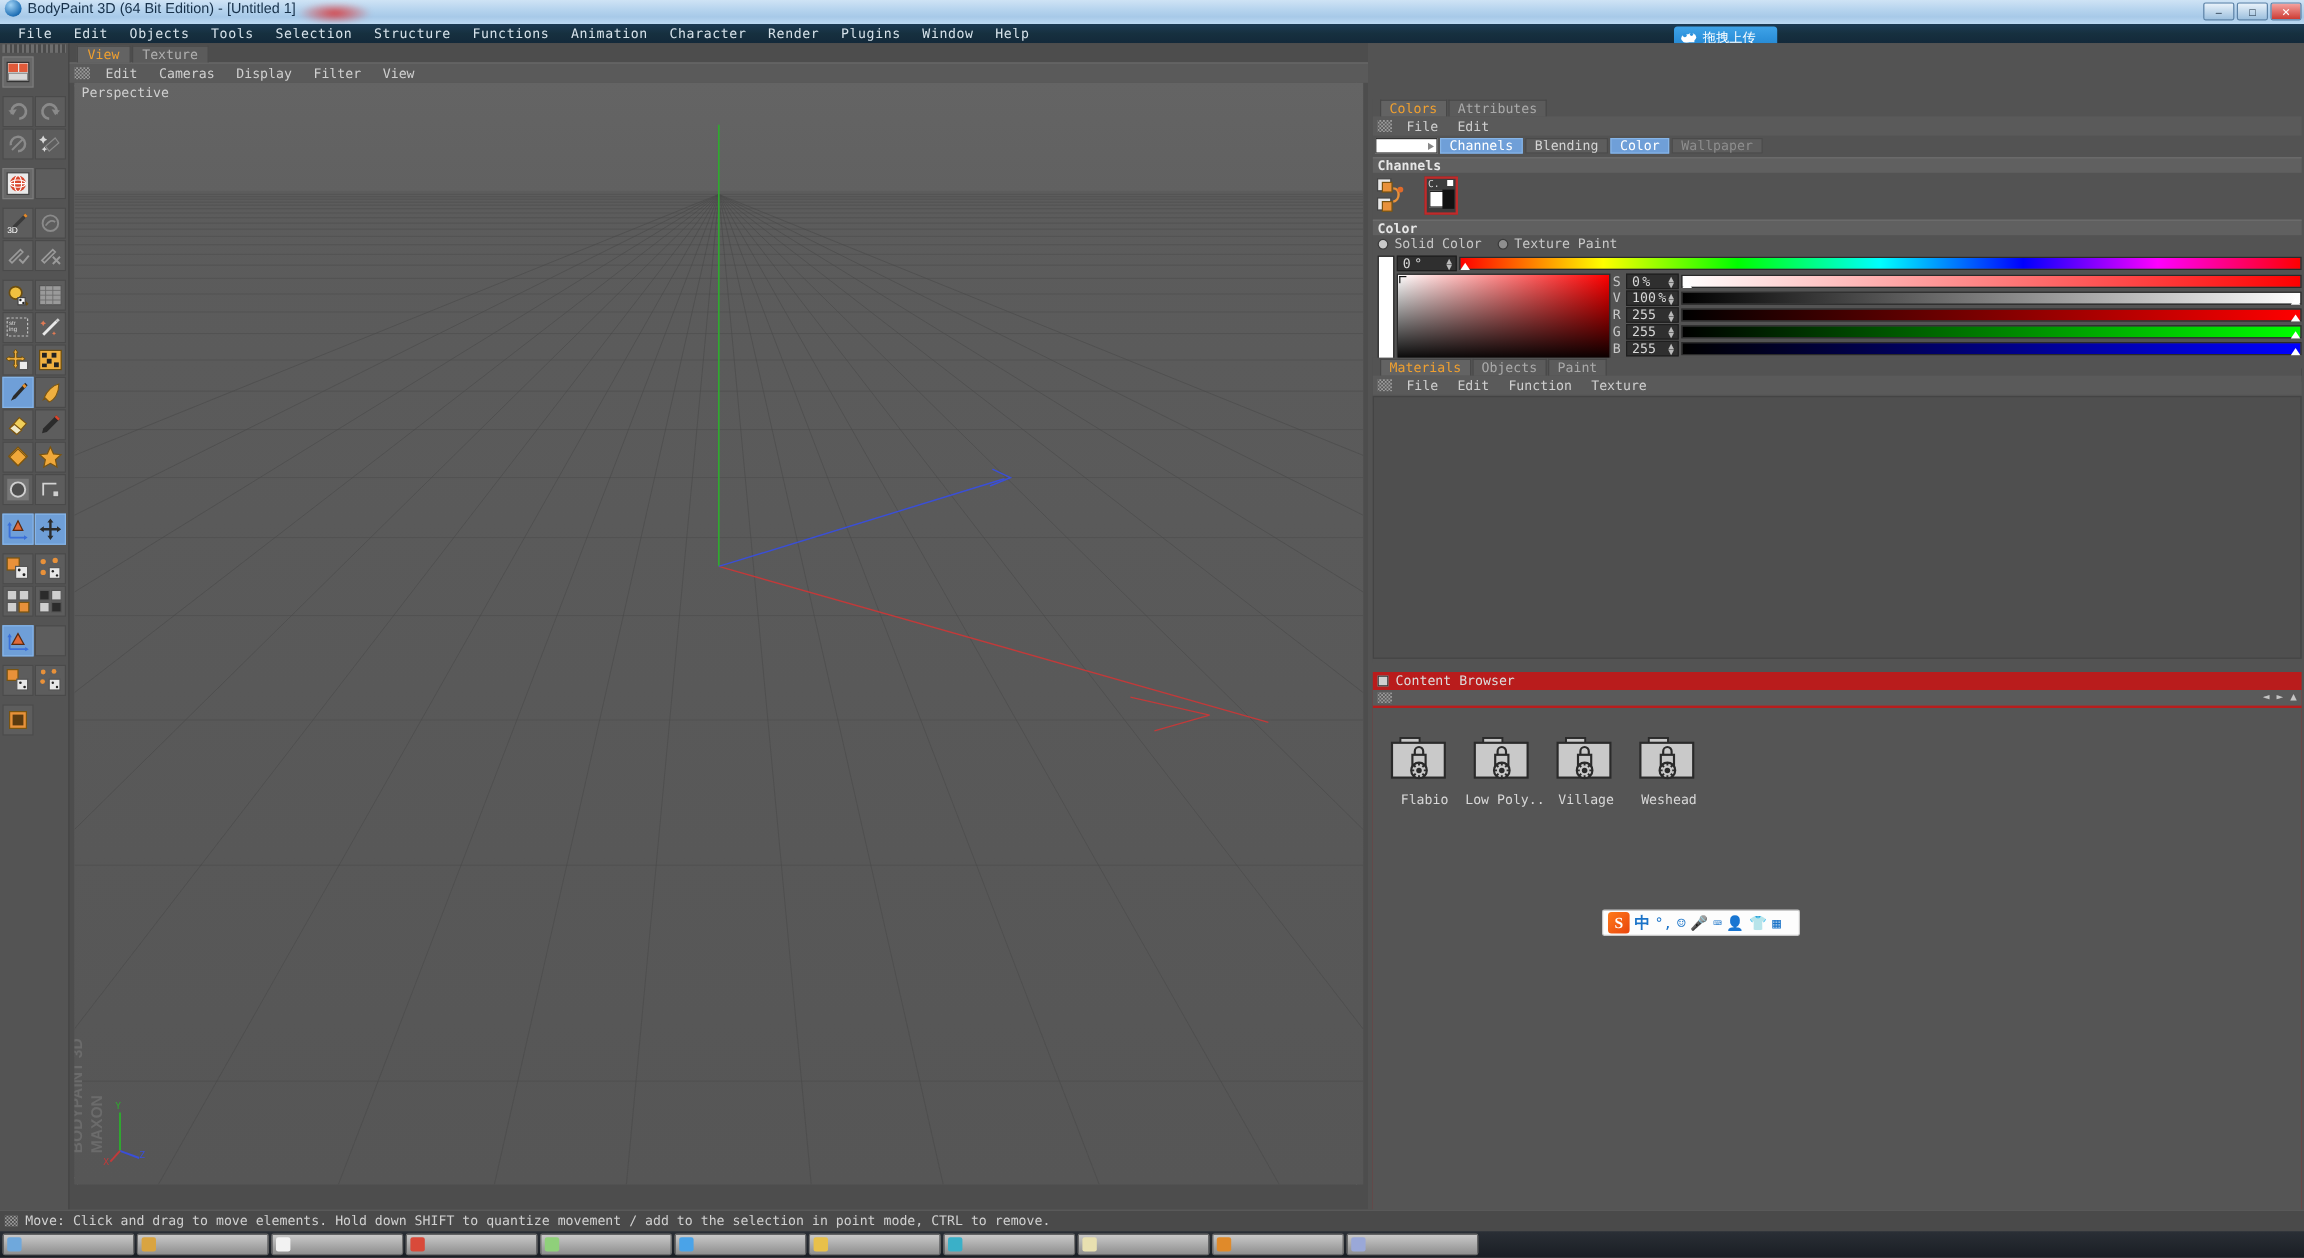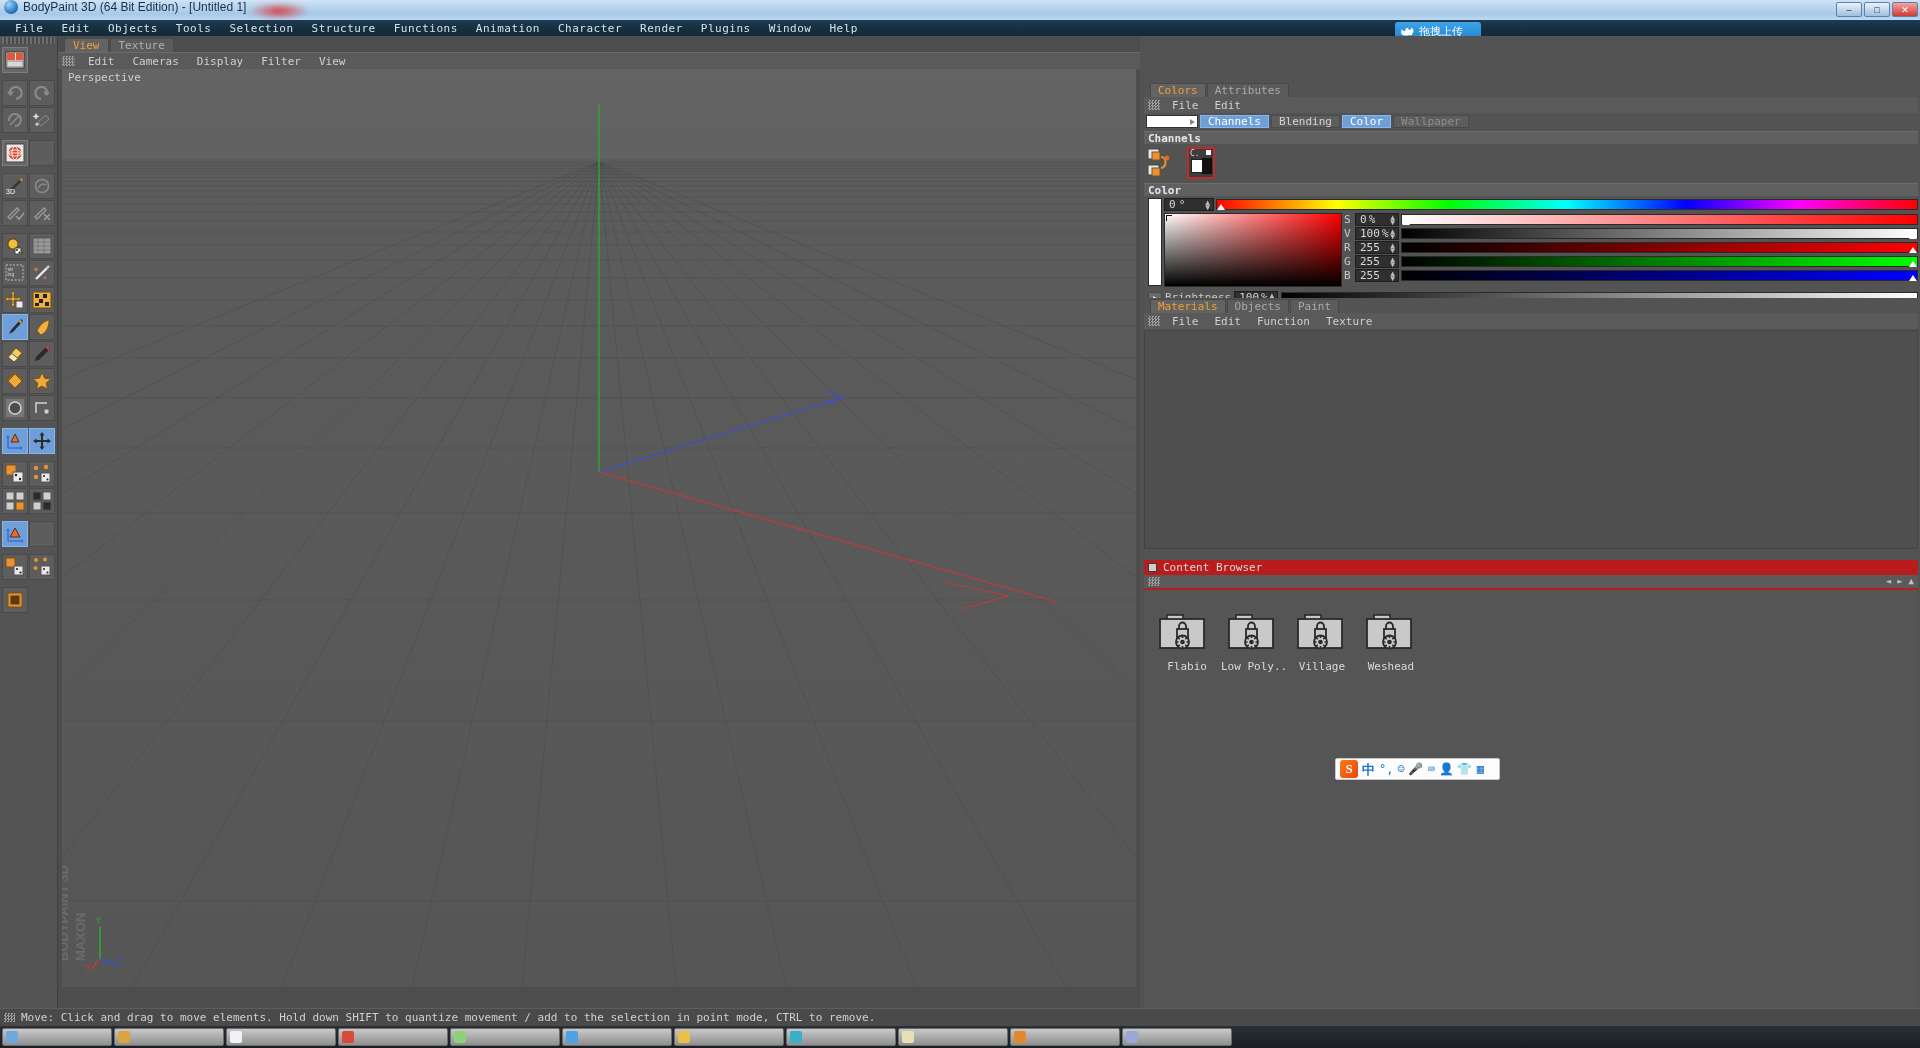--- a/index.html
+++ b/index.html
@@ -667,20 +667,26 @@
           <div style="width:28px;height:32px;border:2px solid #c02a2a;position:relative;background:#3c3c3c;">
             <span style="position:absolute;left:1px;top:0;font-size:8px;color:#d8d8d8;">C.</span>
             <div style="position:absolute;left:2px;top:10px;width:14px;height:14px;background:#fff;border:1px solid #222;"></div>
             <div style="position:absolute;right:1px;top:9px;width:10px;height:16px;background:#111;"></div>
             <div style="position:absolute;right:2px;top:1px;width:5px;height:5px;background:#fff;"></div>
           </div>
         </div>
 
         <div class="secthead" style="margin-top:2px">Color</div>
 
+        <div class="rowline" style="padding-left:4px;gap:5px;">
+          <span class="radio"></span>
+          <span>Solid Color</span>
+          <span class="radio off" style="margin-left:8px"></span>
+          <span>Texture Paint</span>
+        </div>
 
         <div style="display:flex;gap:2px;padding:2px 0 0 4px;">
 
           <div style="width:14px;height:88px;background:linear-gradient(180deg,#fff,#fff);border:1px solid #2a2a2a;"></div>
 
           <div style="flex:1;">
 
             <div style="display:flex;align-items:center;gap:2px;">
               <div class="numfield" style="width:50px">
                 <span>0</span>

